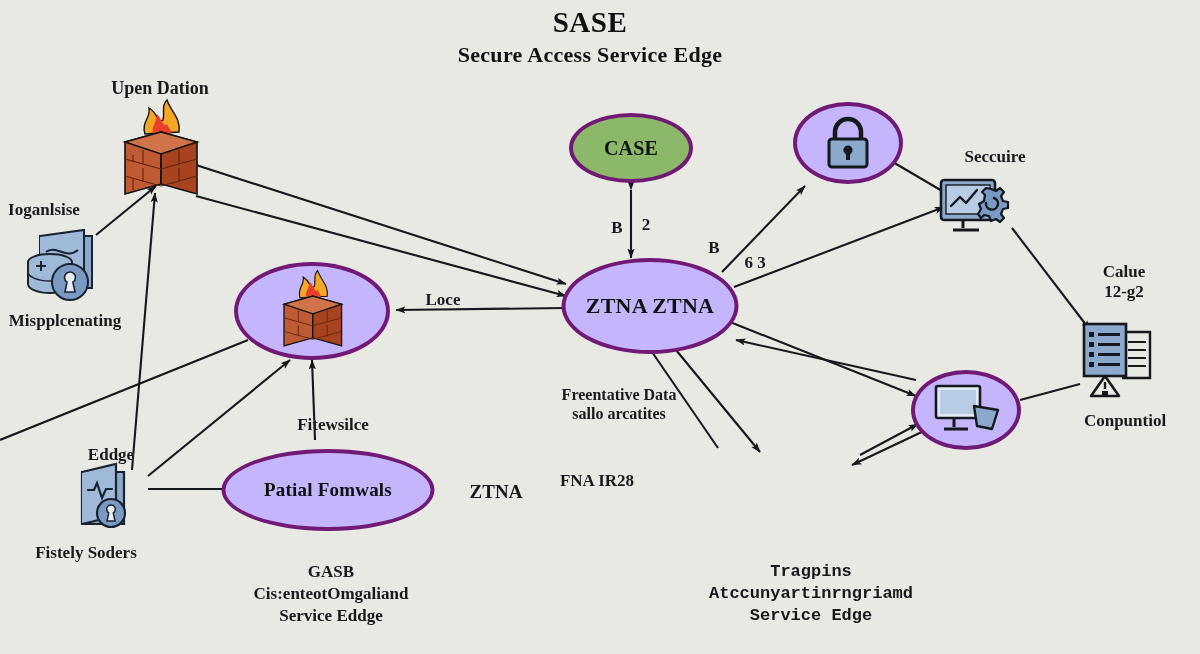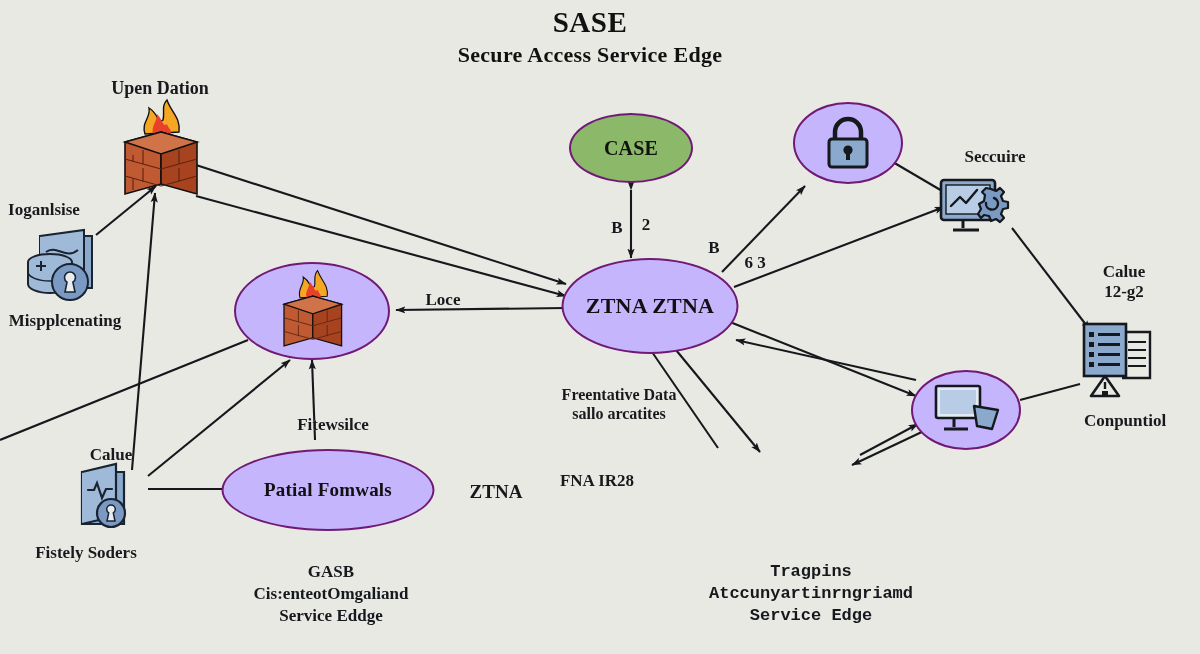--- a/index.html
+++ b/index.html
@@ -8,21 +8,21 @@
     width:1200px;height:654px;
     background:#e9e9e4;
     font-family:"Liberation Serif","DejaVu Serif",serif;
     overflow:hidden;
   }
   #canvas{position:relative;width:1064px;height:654px;}
   #edges{position:absolute;inset:0;width:1200px;height:654px;}
   .node{position:absolute;transform:translate(-50%,-50%);}
   .ellipse{
     display:flex;align-items:center;justify-content:center;
-    border:2px solid #701a75;border-radius:50%;
+    border:4px solid #701a75;border-radius:50%;
     box-sizing:border-box;text-align:center;
   }
   .ell-blue{background:#c4b5fd;}
   .ell-green{background:#8cb969;}
   .ell-label{
     font-weight:bold;color:#111;line-height:1.12;
     letter-spacing:.2px;
   }
   .lbl{
     position:absolute;transform:translate(-50%,-50%);
@@ -132,21 +132,21 @@
       <ellipse cx="36" cy="40" rx="22" ry="8" fill="#9fb9d8" stroke="#1a2330" stroke-width="2"></ellipse>
       <path d="M14 40 L14 62 C14 67 24 71 36 71 C48 71 58 67 58 62 L58 40" fill="#9fb9d8" stroke="#1a2330" stroke-width="2"></path>
       <path d="M14 50 C14 55 24 59 36 59 C48 59 58 55 58 50" stroke="#1a2330" stroke-width="1.6" fill="none"></path>
       <path d="M22 44 L32 44 M27 39 L27 49" stroke="#1a2330" stroke-width="2"></path>
       <circle cx="56" cy="60" r="18" fill="#7a9ac4" stroke="#1a2330" stroke-width="2"></circle>
       <path d="M56 50 a5.5 5.5 0 0 1 5.5 5.5 a5.5 5.5 0 0 1 -2.6 4.6 L61 70 L51 70 L53 60.1 a5.5 5.5 0 0 1 -2.5 -4.6 A5.5 5.5 0 0 1 56 50 Z" fill="#e9edf2" stroke="#1a2330" stroke-width="1.6"></path>
     </svg>
   </div>
   <div class="lbl" style="left:65px;top:321px;font-size:17px;">Mispplcenating</div>
 
-  <div class="lbl" style="left:111px;top:455px;font-size:17px;">Calue</div>
+  <div class="lbl" style="left:111px;top:455px;font-size:17px;">Eddge</div>
   <div class="icon" style="left:106px;top:500px;">
     <svg width="84" height="84" viewBox="0 0 84 84">
       <path d="M18 16 L60 16 L60 68 L18 68 Z" fill="#8aa9cd" stroke="#1a2330" stroke-width="2.2"></path>
       <path d="M18 16 L52 8 L52 60 L18 68" fill="#9fb9d8" stroke="#1a2330" stroke-width="2.2"></path>
       <path d="M24 34 L30 34 L33 27 L38 42 L42 33 L48 33" stroke="#1a2330" stroke-width="2.2" fill="none" stroke-linecap="round"></path>
       <circle cx="47" cy="57" r="14" fill="#7a9ac4" stroke="#1a2330" stroke-width="2.2"></circle>
       <path d="M47 49 a4.3 4.3 0 0 1 4.3 4.3 a4.3 4.3 0 0 1 -2 3.6 L51 65 L43 65 L44.7 56.9 a4.3 4.3 0 0 1 -2 -3.6 A4.3 4.3 0 0 1 47 49 Z" fill="#e9edf2" stroke="#1a2330" stroke-width="1.5"></path>
     </svg>
   </div>
   <div class="lbl" style="left:86px;top:553px;font-size:17px;">Fistely Soders</div>

